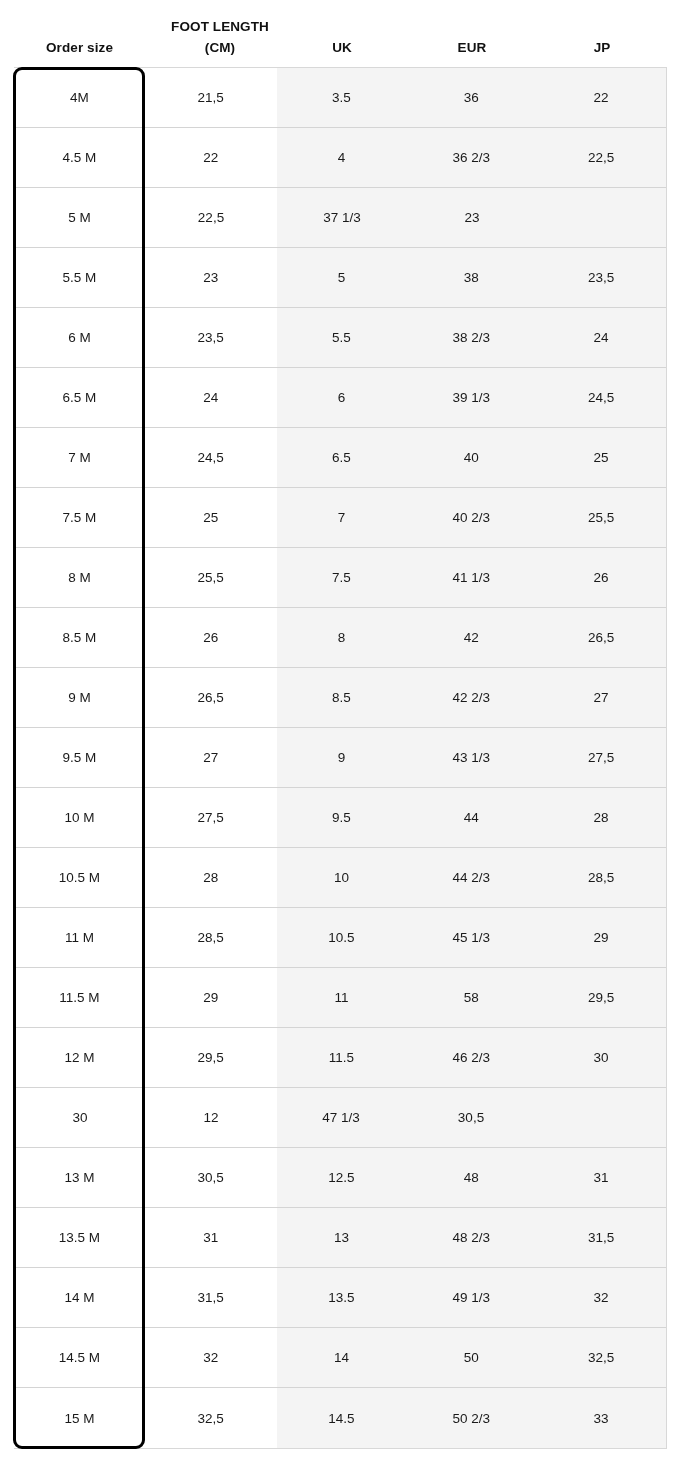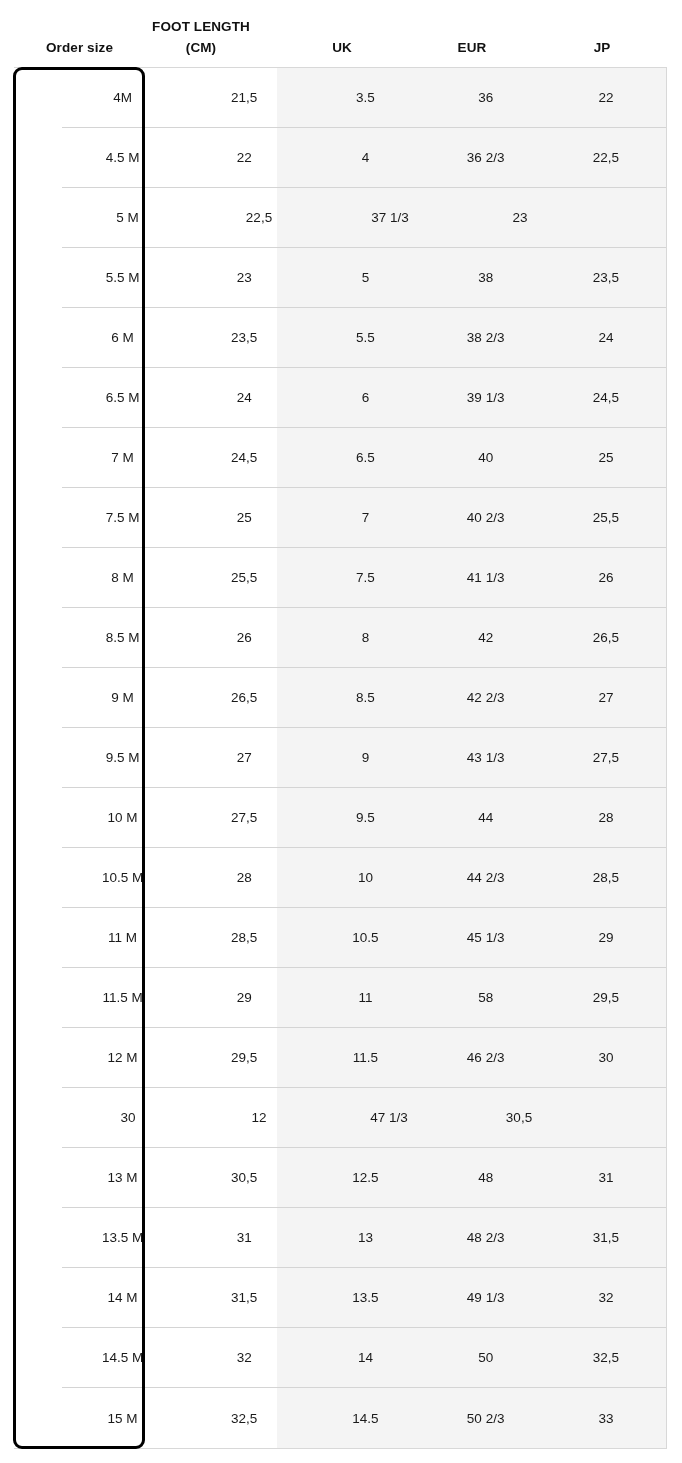--- a/index.html
+++ b/index.html
@@ -43,37 +43,36 @@
     color: #111111;
     white-space: nowrap;
   }
   .hdr-cell .hdr-line1 {
     display: block;
   }
   .hdr-cell .hdr-line2 {
     display: block;
   }
   .hdr-order  { left: 14px;  width: 131px; }
-  .hdr-cm     { left: 135px; width: 132px; margin-top: 40px; }
+  .hdr-cm     { left: 154px; width: 132px; margin-top: 40px; }
   .hdr-uk     { left: 277px; width: 130px; }
   .hdr-eur    { left: 407px; width: 130px; }
   .hdr-jp     { left: 537px; width: 130px; }
 
   
   .chart-body {
     position: absolute;
     left: 14px;
     top: 67px;
     width: 653px;          
     border-top: 1px solid #d8d8d8;
     border-right: 1px solid #d8d8d8;
     border-bottom: 1px solid #d8d8d8;
     box-sizing: border-box;
     background: #ffffff;
-    padding-left: 48px;
   }
 
   
   .gray-panel {
     position: absolute;
     left: 263px;           
     top: 0;
     width: 389px;          
     height: 100%;
     background: #f4f4f4;

